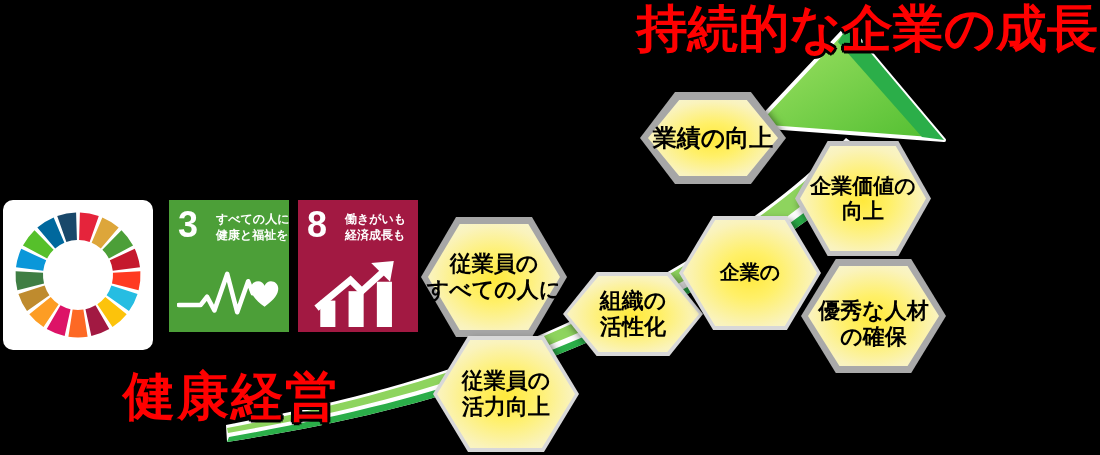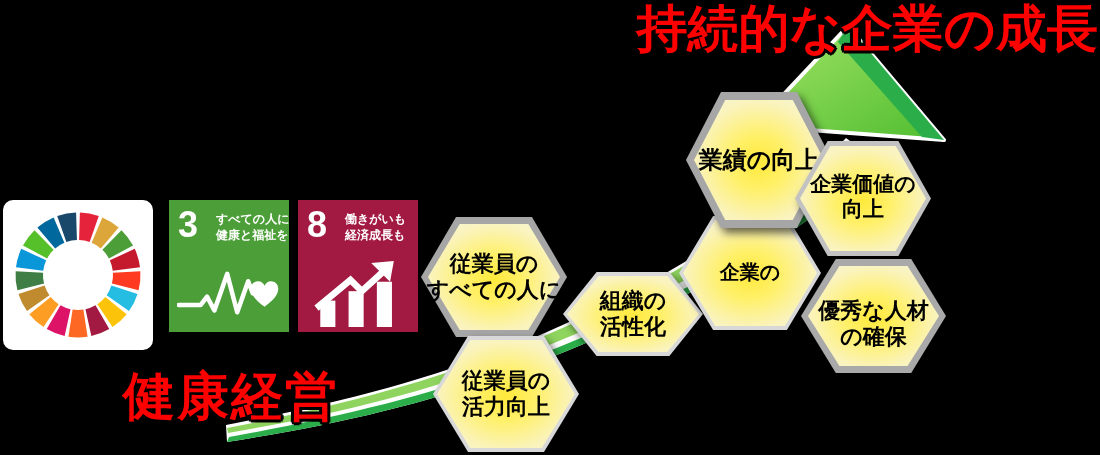--- a/index.html
+++ b/index.html
@@ -142,31 +142,31 @@
           <span>活性化</span>
         </div>
       </div>
       <div class="hex" style="left: 679px; top: 216px; width: 142px; height: 114px;">
         <div class="hex-shape hex-border" style="inset: 0px; background: rgb(216, 216, 216);"></div>
         <div class="hex-shape hex-fill" style="inset: 4px;"></div>
         <div class="hex-label" style="font-size: 20px;">
           <span>企業の</span>
         </div>
       </div>
-      <div class="hex" style="left: 686px; top: 92px; width: 146px; height: 136px;">
+      <div class="hex" style="left: 640px; top: 92px; width: 146px; height: 92px;">
         <div class="hex-shape hex-border" style="inset: 0px; background: rgb(166, 166, 166);"></div>
         <div class="hex-shape hex-fill" style="inset: 8px;"></div>
         <div class="hex-label" style="font-size: 24px;">
           <span>業績の向上</span>
         </div>
       </div>
       <div class="hex" style="left: 795px; top: 141px; width: 136px; height: 115px;">
         <div class="hex-shape hex-border" style="inset: 0px; background: rgb(194, 194, 194);"></div>
         <div class="hex-shape hex-fill" style="inset: 5px;"></div>
-        <div class="hex-label" style="font-size: 21px; font-family: Liberation Mono, monospace;">
+        <div class="hex-label" style="font-size: 21px;">
           <span>企業価値の</span>
           <span>向上</span>
         </div>
       </div>
       <div class="hex" style="left: 801px; top: 259px; width: 145px; height: 114px;">
         <div class="hex-shape hex-border" style="inset: 0px; background: rgb(169, 169, 169);"></div>
         <div class="hex-shape hex-fill" style="inset: 7px;"></div>
         <div class="hex-label" style="font-size: 22px; margin-top: 16px;">
           <span>優秀な人材</span>
           <span>の確保</span>

